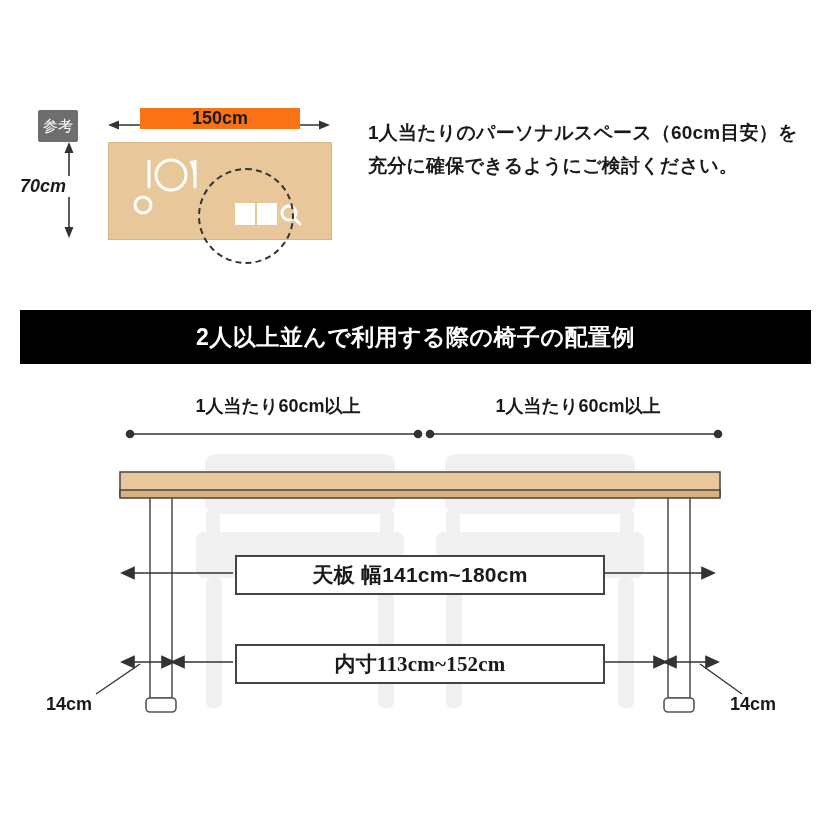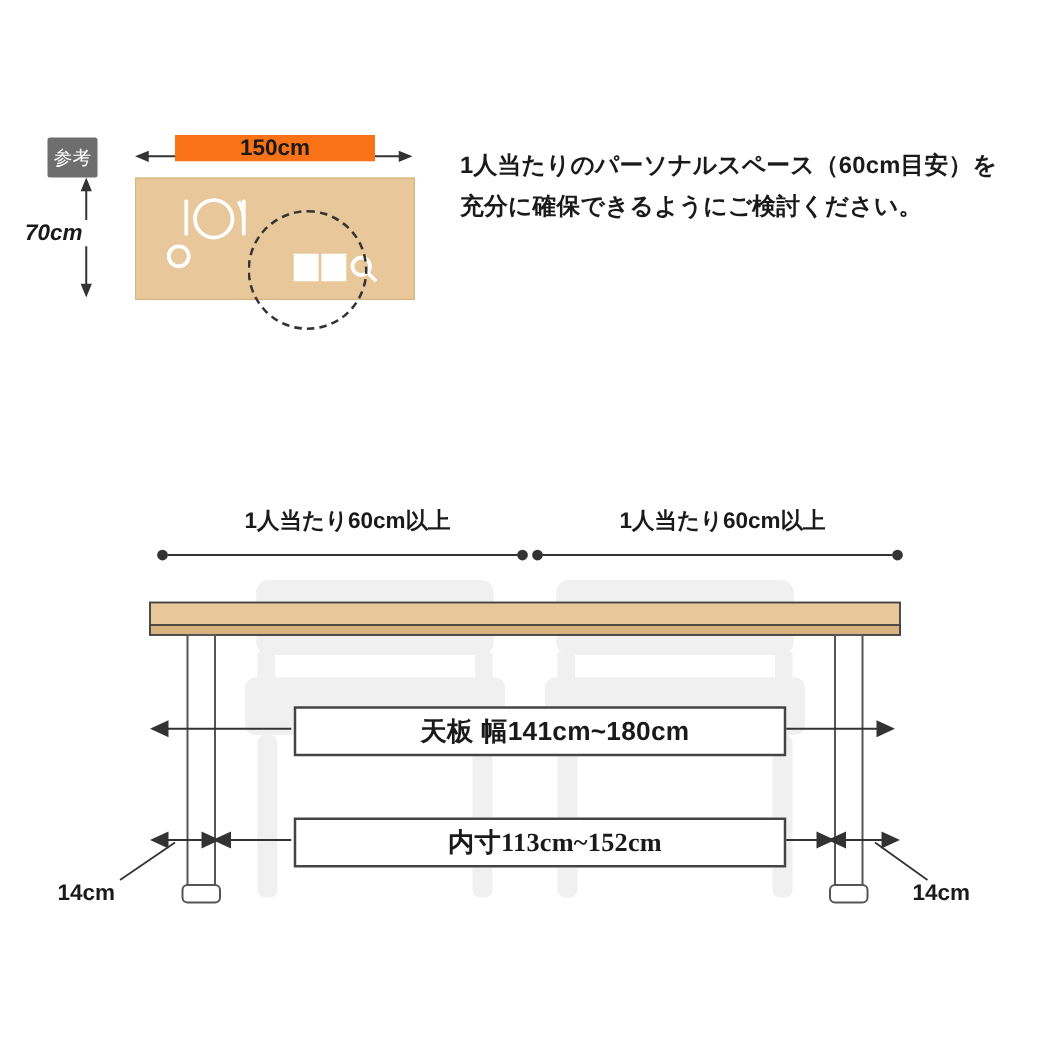--- a/index.html
+++ b/index.html
@@ -123,21 +123,21 @@
     width: 440px;
     font-size: 19px;
     line-height: 1.75;
     font-weight: bold;
     letter-spacing: 0.01em;
   }
 
   
   .sec2 {
     position: absolute;
-    left: 0; top: 382px;
+    left: 0; top: 372px;
     width: 702px; height: 380px;
   }
   .span-label {
     position: absolute;
     font-size: 18px;
     font-weight: bold;
     text-align: center;
   }
   #span-left-label { left: 128px; top: 22px; width: 300px; }
   #span-right-label { left: 428px; top: 22px; width: 300px; }
@@ -145,21 +145,20 @@
   .callout {
     position: absolute;
     background: #ffffff;
     border: 2px solid #444444;
     display: flex;
     align-items: center;
     justify-content: center;
     font-size: 21px;
     font-weight: bold;
     letter-spacing: 0.01em;
-    padding-left: 24px;
   }
   #callout-top {
     left: 235px; top: 183px;
     width: 366px; height: 36px;
   }
   #callout-bottom {
     left: 235px; top: 272px;
     width: 366px; height: 36px; font-family: Liberation Serif, serif;
   }
   .leg-label {
@@ -226,20 +225,21 @@
         <circle cx="180" cy="70" r="7" fill="none" stroke="#ffffff" stroke-width="3"></circle>
         <line x1="185" y1="75" x2="191" y2="81" stroke="#ffffff" stroke-width="3" stroke-linecap="round"></line>
       </svg>
     </div>
 
     <div id="circle-60"></div>
 
     <div id="sec1-note">1人当たりのパーソナルスペース（60cm目安）を充分に確保できるようにご検討ください。</div>
   </div>
 
+  <div class="banner" id="banner-mid">2人以上並んで利用する際の椅子の配置例</div>
 
   <div class="sec2">
 
     <div class="span-label" id="span-left-label">1人当たり60cm以上</div>
     <div class="span-label" id="span-right-label">1人当たり60cm以上</div>
 
     <svg width="831" height="380" viewBox="0 0 831 380" style="position:absolute;left:0;top:0;">
 
       <g stroke="#333" stroke-width="1.6" fill="#333">
         <line x1="134" y1="62" x2="414" y2="62"></line>

